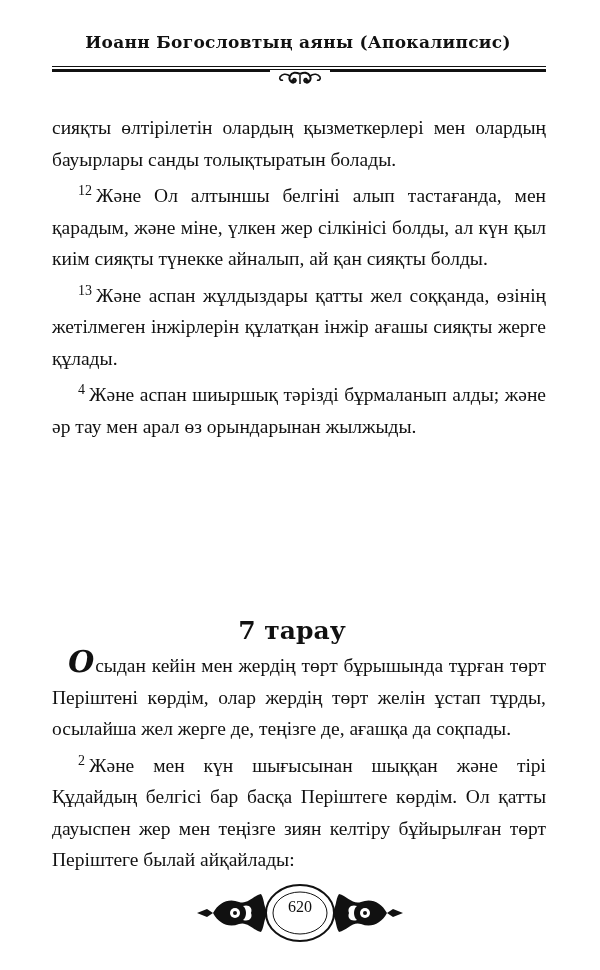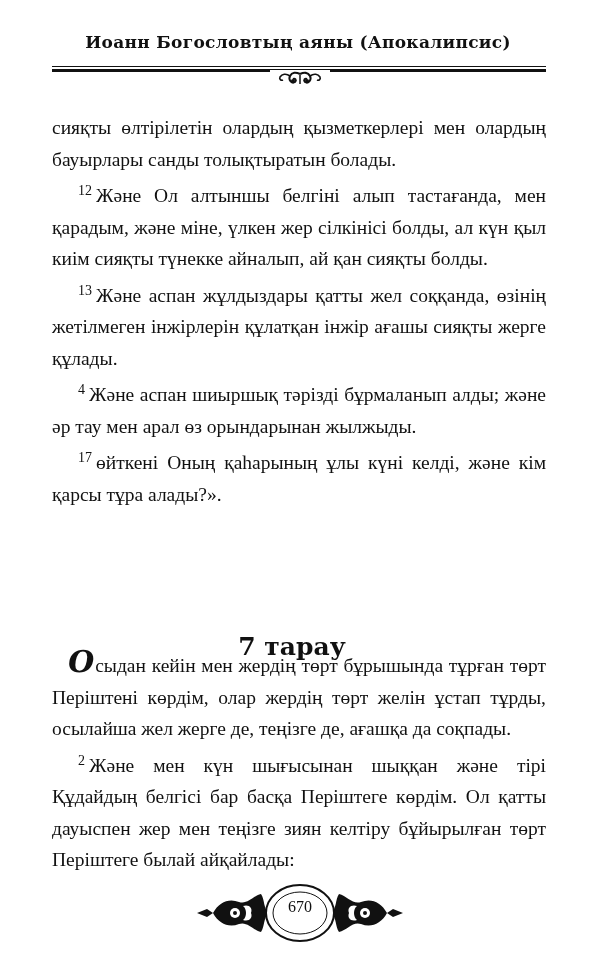--- a/index.html
+++ b/index.html
@@ -14,21 +14,21 @@
   .ornament-top { position: absolute; left: 270px; top: 70px; width: 60px; height: 18px; }
   .text {
     position: absolute; left: 52px; width: 494px;
     font-family: "Liberation Serif", serif; font-size: 19.5px; line-height: 31.5px;
     text-align: justify;
   }
   .text p { margin: 0; text-indent: 26px; }
   .text p.cont { text-indent: 0; }
   .vnum { font-size: 14px; vertical-align: 7px; margin-right: 4px; }
   .chapter-title {
-    position: absolute; top: 632px; left: 0; width: 584px; text-align: center;
+    position: absolute; top: 616px; left: 0; width: 584px; text-align: center;
     font-family: "DejaVu Serif", serif; font-weight: bold; font-size: 25px;
   }
   .dropcap {
     font-family: "DejaVu Serif", serif; font-weight: bold; font-size: 30px; line-height: 20px;
     display: inline-block; transform: skewX(-10deg); margin-right: 1px;
   }
   .footer-orn { position: absolute; left: 195px; top: 880px; width: 210px; height: 66px; }
   .page-num {
     position: absolute; left: 270px; top: 898px; width: 60px; text-align: center;
     font-family: "Liberation Serif", serif; font-size: 16px;
@@ -53,21 +53,20 @@
   <circle cx="23" cy="11" r="2" fill="#111"></circle>
   <circle cx="37" cy="11" r="2" fill="#111"></circle>
   <path d="M30 5 L30 14" stroke="#111" stroke-width="1.5"></path>
 </svg>
 
 <div class="text" style="top:112px;">
   <p class="cont"><span>сияқты өлтірілетін олардың қызметкерлері мен олардың бауырлары санды толықтыратын болады.</span></p>
   <p><span class="vnum">12</span><span>Және Ол алтыншы белгіні алып тастағанда, мен қарадым, және міне, үлкен жер сілкінісі болды, ал күн қыл киім сияқты түнекке айналып, ай қан сияқты болды.</span></p>
   <p><span class="vnum">13</span><span>Және аспан жұлдыздары қатты жел соққанда, өзінің жетілмеген інжірлерін құлатқан інжір ағашы сияқты жерге құлады.</span></p>
   <p><span class="vnum">4</span><span>Және аспан шиыршық тәрізді бұрмаланып алды; және әр тау мен арал өз орындарынан жылжыды.</span></p>
-  <p><span class="vnum">17</span><span>өйткені Оның қаһарының ұлы күні келді, және кім қарсы тұра алады?».</span></p>
 </div>
 
 <div class="chapter-title">7 тарау</div>
 
 <div class="text" style="top:650px;">
   <p style="text-indent:8px;"><span class="dropcap">О</span><span>сыдан кейін мен жердің төрт бұрышында тұрған төрт Періштені көрдім, олар жердің төрт желін ұстап тұрды, осылайша жел жерге де, теңізге де, ағашқа да соқпады.</span></p>
   <p><span class="vnum">2</span><span>Және мен күн шығысынан шыққан және тірі Құдайдың белгісі бар басқа Періштеге көрдім. Ол қатты дауыспен жер мен теңізге зиян келтіру бұйырылған төрт Періштеге былай айқайлады:</span></p>
 </div>
 
 <svg class="footer-orn" viewBox="0 0 210 66">
@@ -88,13 +87,13 @@
   </g>
   <g fill="#fff">
     <circle cx="170" cy="33" r="5"></circle>
     <path d="M162 26 C156 24,152 28,154 33 C152 38,156 42,162 40 C158 37,158 29,162 26 Z"></path>
   </g>
   <circle cx="170" cy="33" r="2" fill="#111"></circle>
 
   <ellipse cx="105" cy="33" rx="34" ry="28" fill="#fff" stroke="#111" stroke-width="2"></ellipse>
   <ellipse cx="105" cy="33" rx="27" ry="21" fill="#fff" stroke="#111" stroke-width="1"></ellipse>
 </svg>
-<div class="page-num">670</div>
+<div class="page-num">620</div>
 
 </body></html>

